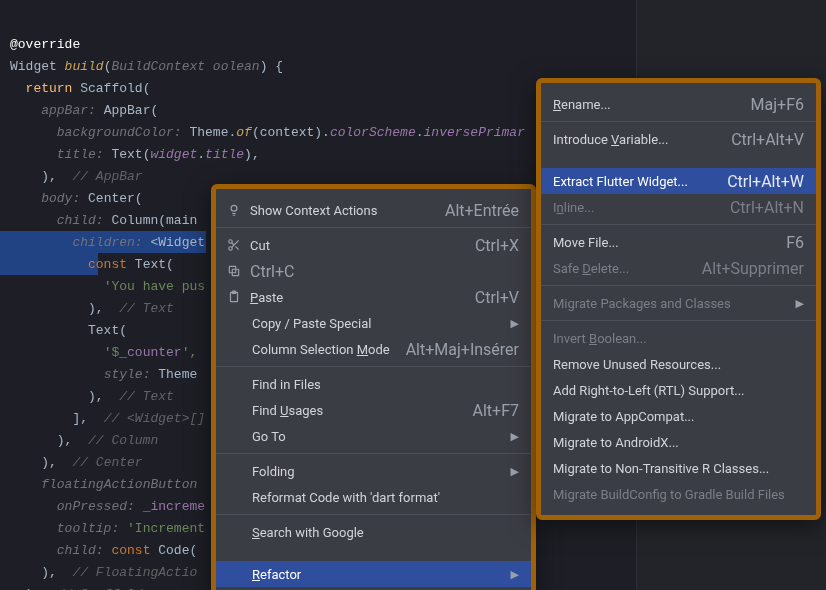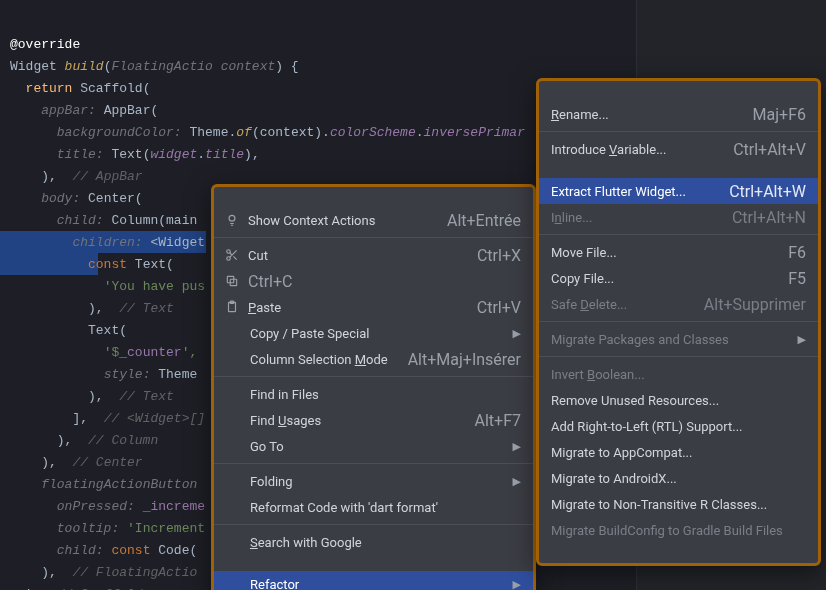--- a/index.html
+++ b/index.html
@@ -49,26 +49,26 @@
     left: 0;
     height: 22px;
     background: #214283;
     z-index: -1;
   }
   .sel-line.a { top: 253px; width: 98px; }
   .sel-line.b { top: 231px; width: 206px; }
   .context-menu, .submenu {
     position: absolute;
     background: #3b3d44;
-    border: 3px solid #a16207;
+    border: 5px solid #a16207;
     border-radius: 6px;
     font-family: -apple-system, "Segoe UI", Roboto, sans-serif;
     font-size: 13px;
     color: #d1d4db;
-    padding: 20px 0;
+    padding: 8px 0;
     box-shadow: 0 6px 24px rgba(0,0,0,0.5);
   }
   .context-menu { top: 184px; left: 211px; width: 325px; }
   .submenu      { top: 78px;  left: 536px; width: 285px; }
   .menu-row {
     display: flex;
     align-items: center;
     height: 26px;
     padding: 0 12px 0 12px;
     gap: 8px;
@@ -99,21 +99,21 @@
 </head>
 <body>
 
 <div class="gutter-mark"></div>
 
 <div class="sel-line a"></div>
 <div class="sel-line b"></div>
 
 <div class="editor">
 <span class="kw-meta">@override</span>
-<span class="kw-type">Widget </span><span class="kw-func">build</span><span>(</span><span class="kw-param">FloatingActio context</span><span>) {</span>
+<span class="kw-type">Widget </span><span class="kw-func">build</span><span>(</span><span class="kw-param">BuildContext oolean</span><span>) {</span>
 <span class="kw-key">  return </span><span>Scaffold</span><span>(</span>
 <span class="guide">    </span><span class="kw-param">appBar: </span><span>AppBar</span><span>(</span>
 <span class="guide">      </span><span class="kw-param">backgroundColor: </span><span>Theme</span><span>.</span><span class="kw-of">of</span><span>(context).</span><span class="kw-prop">colorScheme</span><span>.</span><span class="kw-prop">inversePrimar</span>
 <span class="guide">      </span><span class="kw-param">title: </span><span>Text</span><span>(</span><span class="kw-prop">widget</span><span>.</span><span class="kw-prop">title</span><span>),</span>
 <span>    ),  </span><span class="kw-cmt">// AppBar</span>
 <span class="guide">    </span><span class="kw-param">body: </span><span>Center</span><span>(</span>
 <span class="guide">      </span><span class="kw-param">child: </span><span>Column</span><span>(main</span>
 <span class="guide">        </span><span class="kw-param">children: </span><span>&lt;Widget</span>
 <span class="guide">          </span><span class="kw-const">const </span><span>Text</span><span>(</span>
 <span class="guide">            </span><span class="kw-str">'You have pus</span>
@@ -243,24 +243,20 @@
   </div>
   <div class="menu-row disabled">
     <span class="label">I<span class="u">n</span>line...</span>
     <span class="shortcut">Ctrl+Alt+N</span>
   </div>
   <div class="menu-sep"></div>
   <div class="menu-row">
     <span class="label">Move File...</span>
     <span class="shortcut">F6</span>
   </div>
-  <div class="menu-row">
-    <span class="label">Copy File...</span>
-    <span class="shortcut">F5</span>
-  </div>
   <div class="menu-row disabled">
     <span class="label">Safe <span class="u">D</span>elete...</span>
     <span class="shortcut">Alt+Supprimer</span>
   </div>
   <div class="menu-sep"></div>
   <div class="menu-row disabled">
     <span class="label">Migrate Packages and Classes</span>
     <span class="chevron">▶</span>
   </div>
   <div class="menu-sep"></div>

